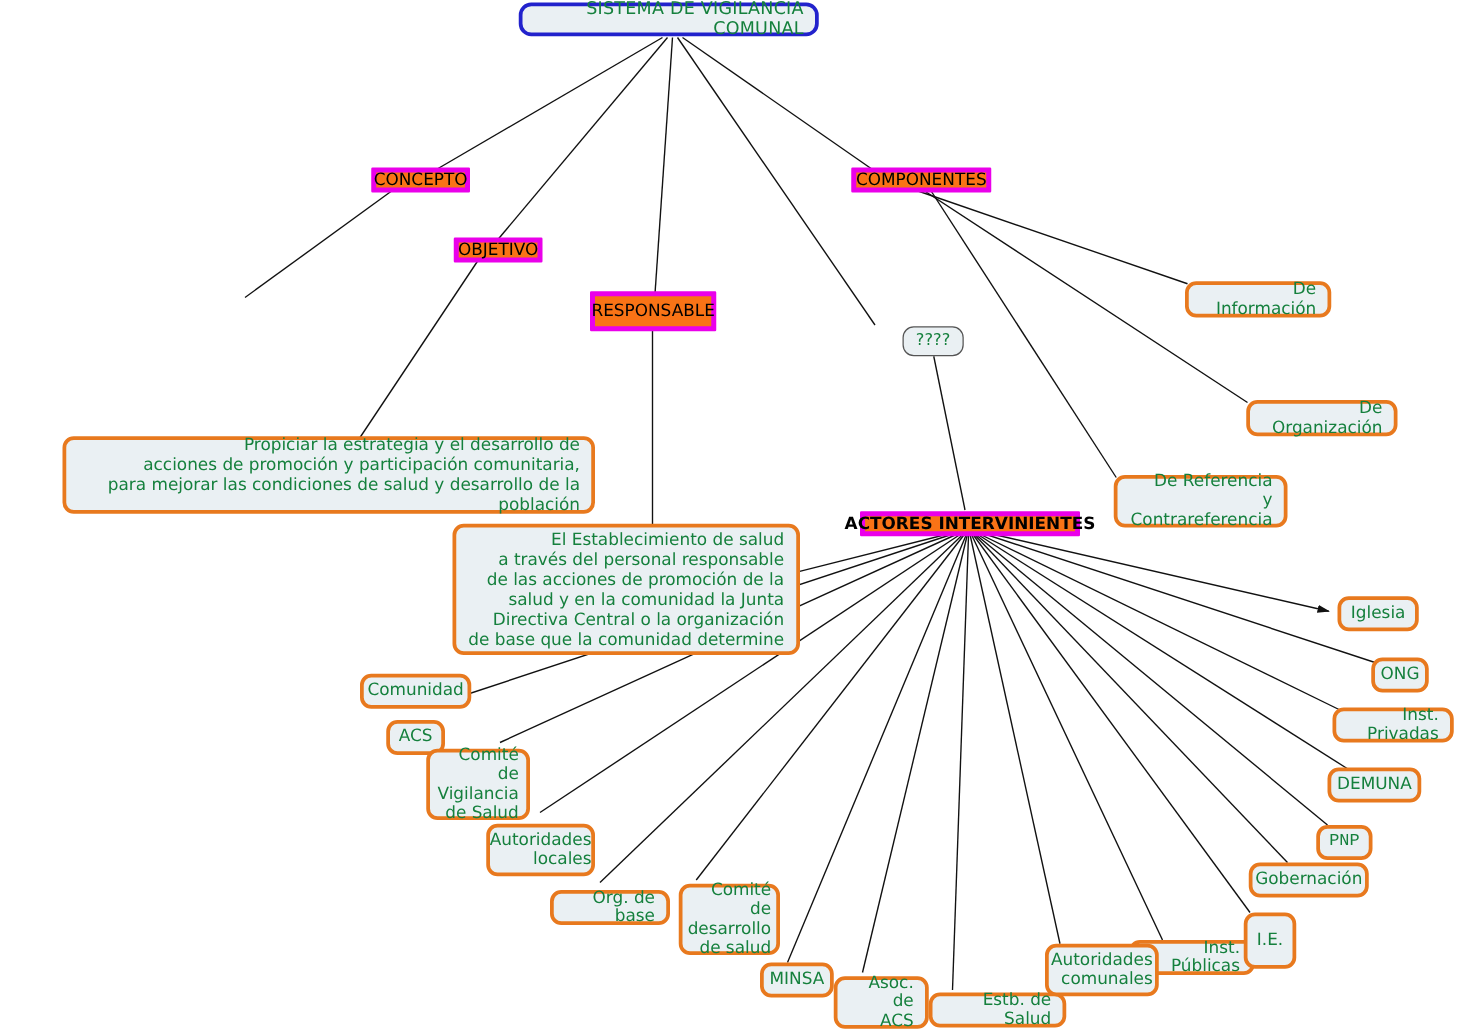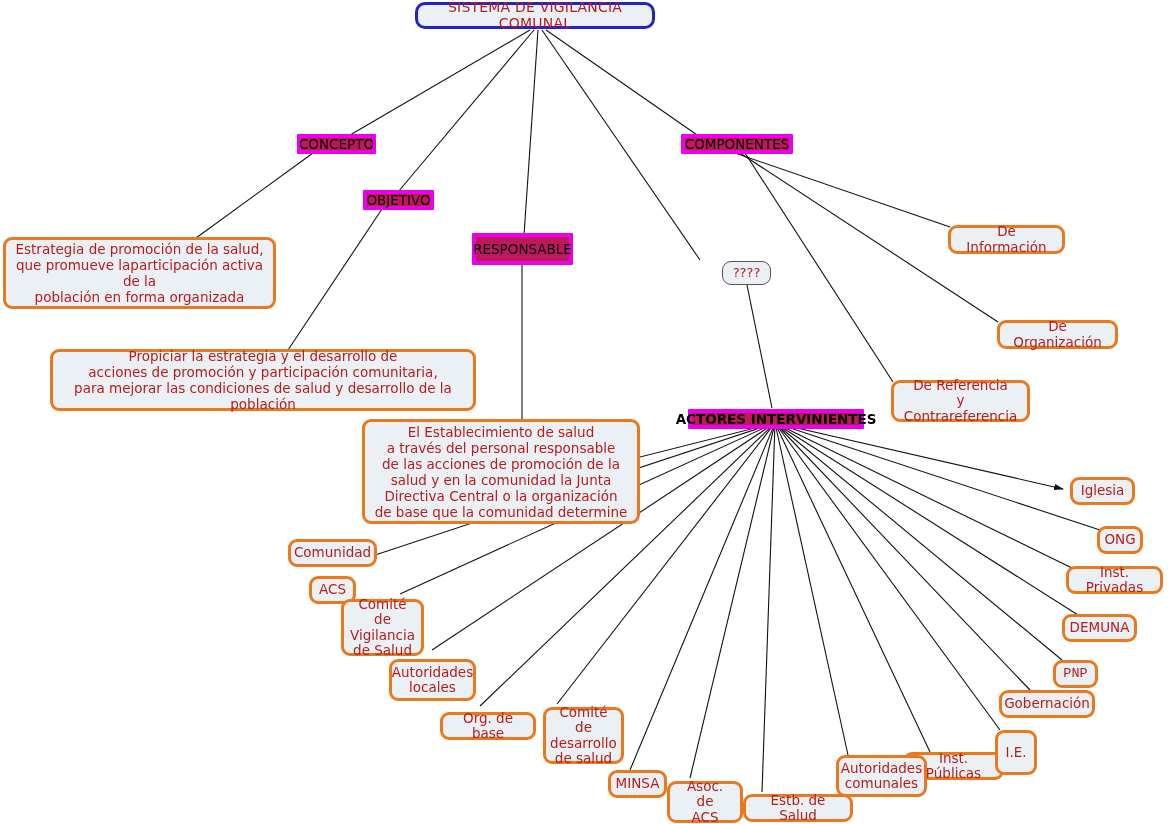--- a/index.html
+++ b/index.html
@@ -23,25 +23,25 @@
     width: 1171px;
     height: 824px;
     pointer-events: none;
   }
   .node {
     position: absolute;
     box-sizing: border-box;
     display: flex;
     align-items: center;
     justify-content: center;
-    text-align: center;
+    text-align: right;
     background: #eaf0f3;
     border: 3px solid #e8791e;
     border-radius: 9px;
-    color: #b91c1c;
+    color: #15803d;
     font-size: 13.5px;
     line-height: 15.5px;
     padding: 3px 9px;
     white-space: pre-line;
     z-index: 5;
   }
   .node.root {
     border: 3px solid #2222cc;
     border-radius: 10px;
     font-size: 14px;
@@ -53,21 +53,21 @@
     border-radius: 9px;
     font-size: 13px;
     z-index: 6;
   }
   .link-label {
     position: absolute;
     box-sizing: border-box;
     display: flex;
     align-items: center;
     justify-content: center;
-    background: #be185d;
+    background: #f97316;
     border: 4px solid #ea00ea;
     border-radius: 1px;
     color: #000000;
     font-size: 13.5px;
     line-height: 14px;
     padding: 0 3px;
     white-space: nowrap;
     z-index: 8;
   }
   .big {
@@ -148,25 +148,20 @@
   </div>
 
   <div class="link-label" style="left:688px; top:409px; width:176px; height:20px;font-weight:bold;">
     <span>ACTORES INTERVINIENTES</span>
   </div>
 
   <div class="node unknown" style="left:722px; top:261px; width:49px; height:24px;">
     <span>????</span>
   </div>
 
-  <div class="node big" style="left:3px; top:237px; width:273px; height:72px;">
-    <span>Estrategia de promoción de la salud,
-que promueve laparticipación activa de la
-población en forma organizada</span>
-  </div>
 
   <div class="node big" style="left:362px; top:419px; width:278px; height:105px;">
     <span>El Establecimiento de salud
 a través del personal responsable
 de las acciones de promoción de la
 salud y en la comunidad la Junta
 Directiva Central o la organización
 de base que la comunidad determine</span>
   </div>
 

